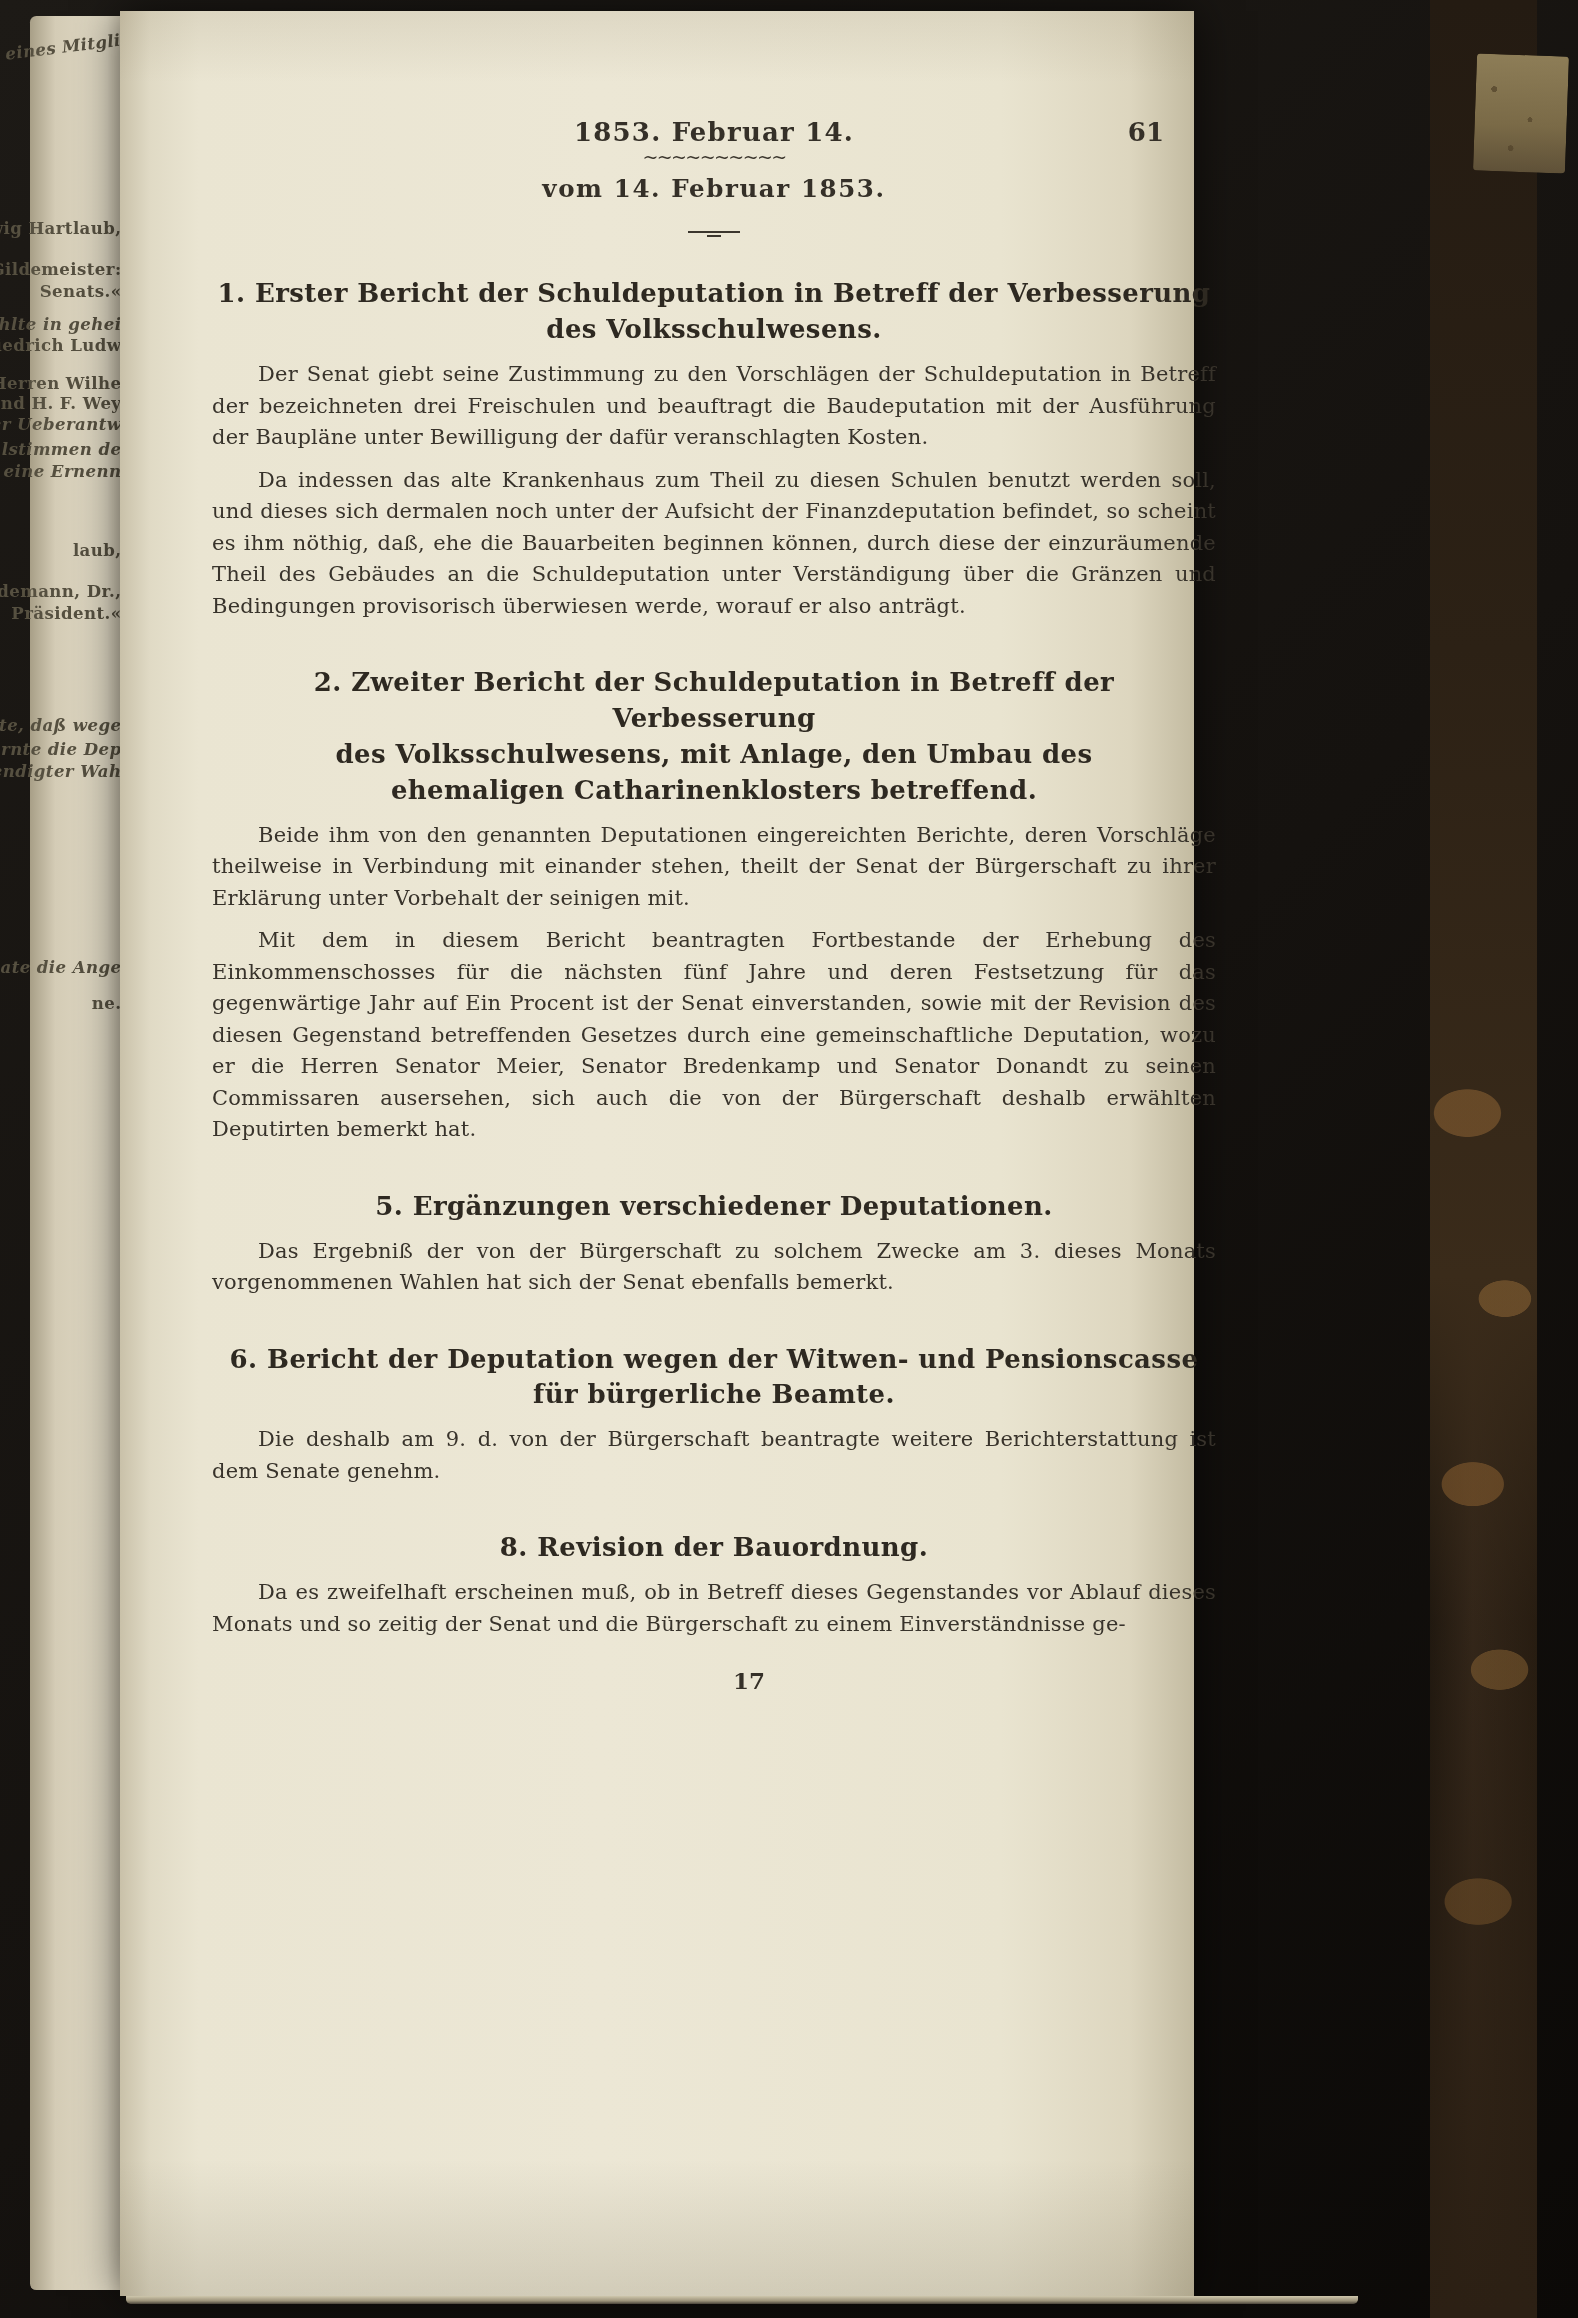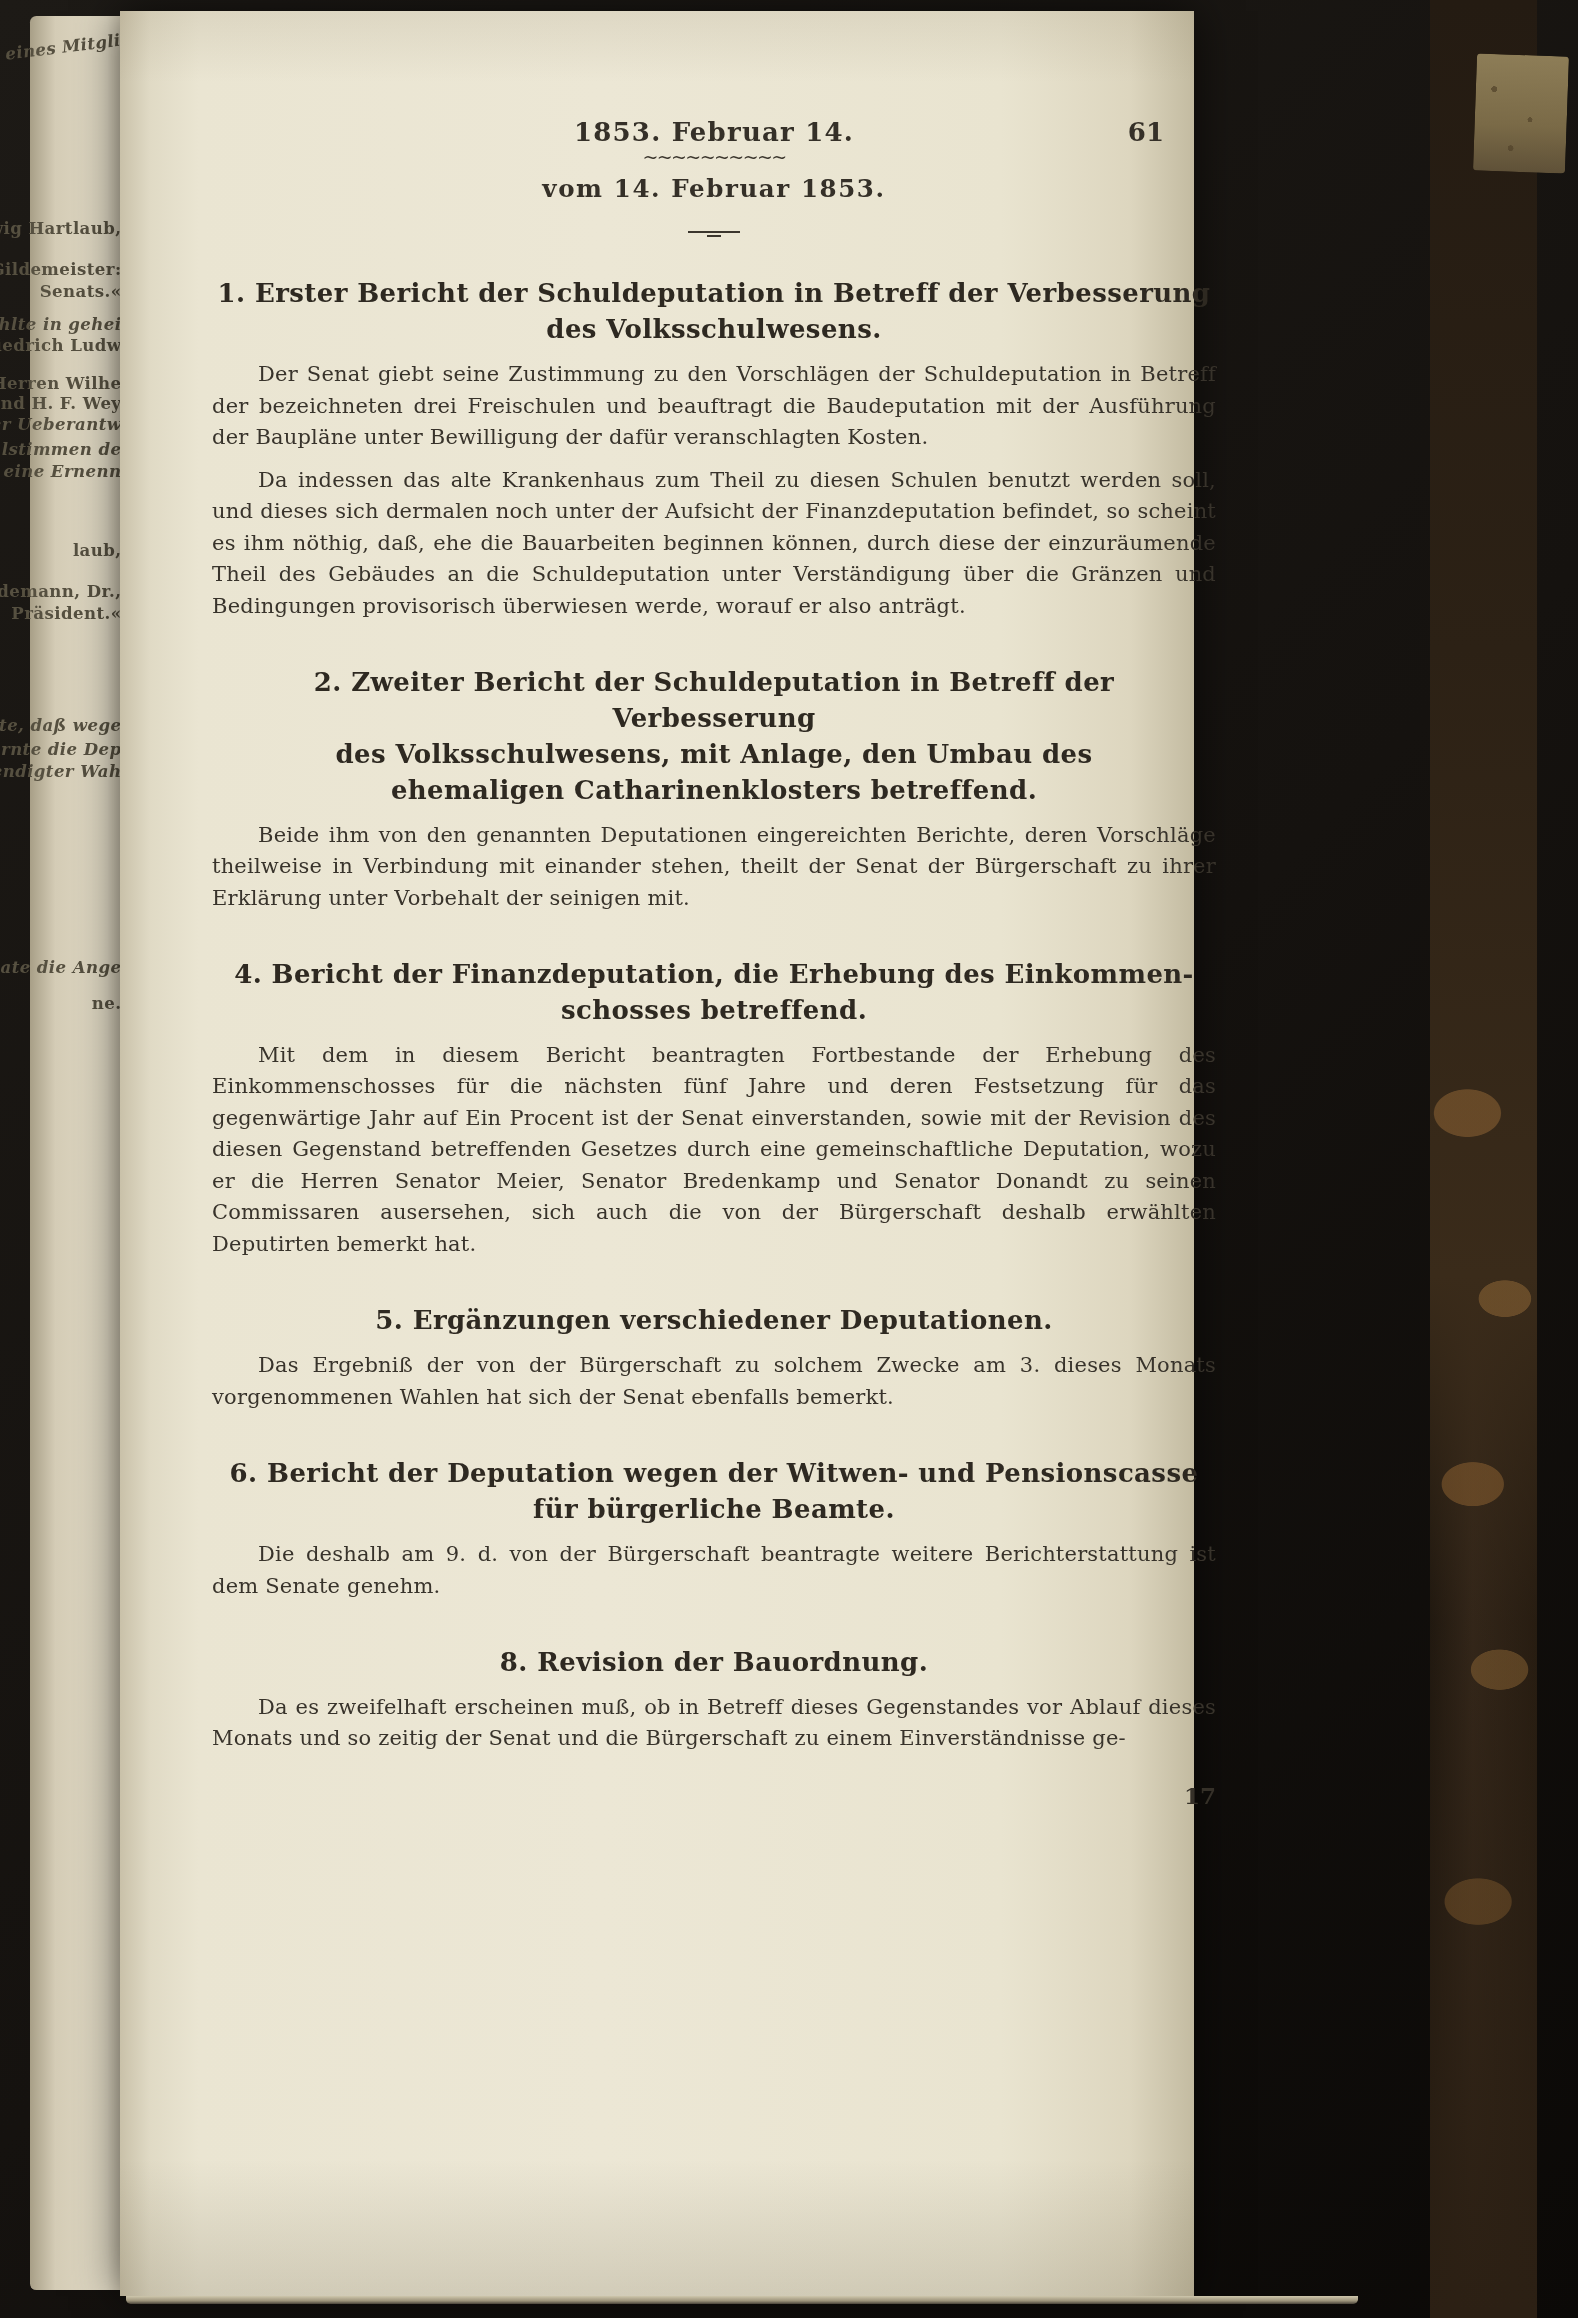--- a/index.html
+++ b/index.html
@@ -46,21 +46,21 @@
                     background:#3b362d; transform:translateX(-50%); }
   .sec-h {
     white-space:pre-line; text-align:center; font-weight:bold;
     font-size:26px; line-height:1.38; margin-top:43px; color:#2e2921;
     letter-spacing:0.4px;
   }
   .body-p {
     font-size:21px; line-height:1.5; text-align:justify; text-indent:46px;
     margin:11px 0 0; color:#38332b; letter-spacing:0.2px;
   }
-  .sig { margin-top:27px; text-align:right; font-size:23px; font-weight:bold;
+  .sig { margin-top:27px; text-align:left; font-size:23px; font-weight:bold;
          padding-left:521px; }
   
   .spine {
     position:absolute; left:1430px; top:0; width:107px; height:2319px;
     background:
       radial-gradient(ellipse 55px 39px at 35% 48%, rgba(150,105,55,.5) 0 60%, transparent 62%),
       radial-gradient(ellipse 43px 30px at 70% 56%, rgba(160,115,60,.45) 0 60%, transparent 62%),
       radial-gradient(ellipse 51px 36px at 40% 64%, rgba(145,100,50,.5) 0 60%, transparent 62%),
       radial-gradient(ellipse 47px 33px at 65% 72%, rgba(150,108,55,.45) 0 60%, transparent 62%),
       radial-gradient(ellipse 55px 38px at 45% 82%, rgba(140,98,48,.4) 0 60%, transparent 62%),
@@ -128,22 +128,20 @@
 des Volksschulwesens.</div>
       <p class="body-p">Der Senat giebt seine Zustimmung zu den Vorschlägen der Schuldeputation in Betreff der bezeichneten drei Freischulen und beauftragt die Baudeputation mit der Ausführung der Baupläne unter Bewilligung der dafür veranschlagten Kosten.</p>
       <p class="body-p">Da indessen das alte Krankenhaus zum Theil zu diesen Schulen benutzt werden soll, und dieses sich dermalen noch unter der Aufsicht der Finanzdeputation befindet, so scheint es ihm nöthig, daß, ehe die Bauarbeiten beginnen können, durch diese der einzuräumende Theil des Gebäudes an die Schuldeputation unter Verständigung über die Gränzen und Bedingungen provisorisch überwiesen werde, worauf er also anträgt.</p>
 
       <div class="sec-h">2. Zweiter Bericht der Schuldeputation in Betreff der Verbesserung
 des Volksschulwesens, mit Anlage, den Umbau des
 ehemaligen Catharinenklosters betreffend.</div>
 
       <p class="body-p">Beide ihm von den genannten Deputationen eingereichten Berichte, deren Vorschläge theilweise in Verbindung mit einander stehen, theilt der Senat der Bürgerschaft zu ihrer Erklärung unter Vorbehalt der seinigen mit.</p>
 
-      <div class="sec-h">4. Bericht der Finanzdeputation, die Erhebung des Einkommen-
-schosses betreffend.</div>
       <p class="body-p">Mit dem in diesem Bericht beantragten Fortbestande der Erhebung des Einkommenschosses für die nächsten fünf Jahre und deren Festsetzung für das gegenwärtige Jahr auf Ein Procent ist der Senat einverstanden, sowie mit der Revision des diesen Gegenstand betreffenden Gesetzes durch eine gemeinschaftliche Deputation, wozu er die Herren Senator Meier, Senator Bredenkamp und Senator Donandt zu seinen Commissaren ausersehen, sich auch die von der Bürgerschaft deshalb erwählten Deputirten bemerkt hat.</p>
 
       <div class="sec-h">5. Ergänzungen verschiedener Deputationen.</div>
       <p class="body-p">Das Ergebniß der von der Bürgerschaft zu solchem Zwecke am 3. dieses Monats vorgenommenen Wahlen hat sich der Senat ebenfalls bemerkt.</p>
 
       <div class="sec-h">6. Bericht der Deputation wegen der Witwen- und Pensionscasse
 für bürgerliche Beamte.</div>
       <p class="body-p">Die deshalb am 9. d. von der Bürgerschaft beantragte weitere Berichterstattung ist dem Senate genehm.</p>
 
       <div class="sec-h">8. Revision der Bauordnung.</div>

